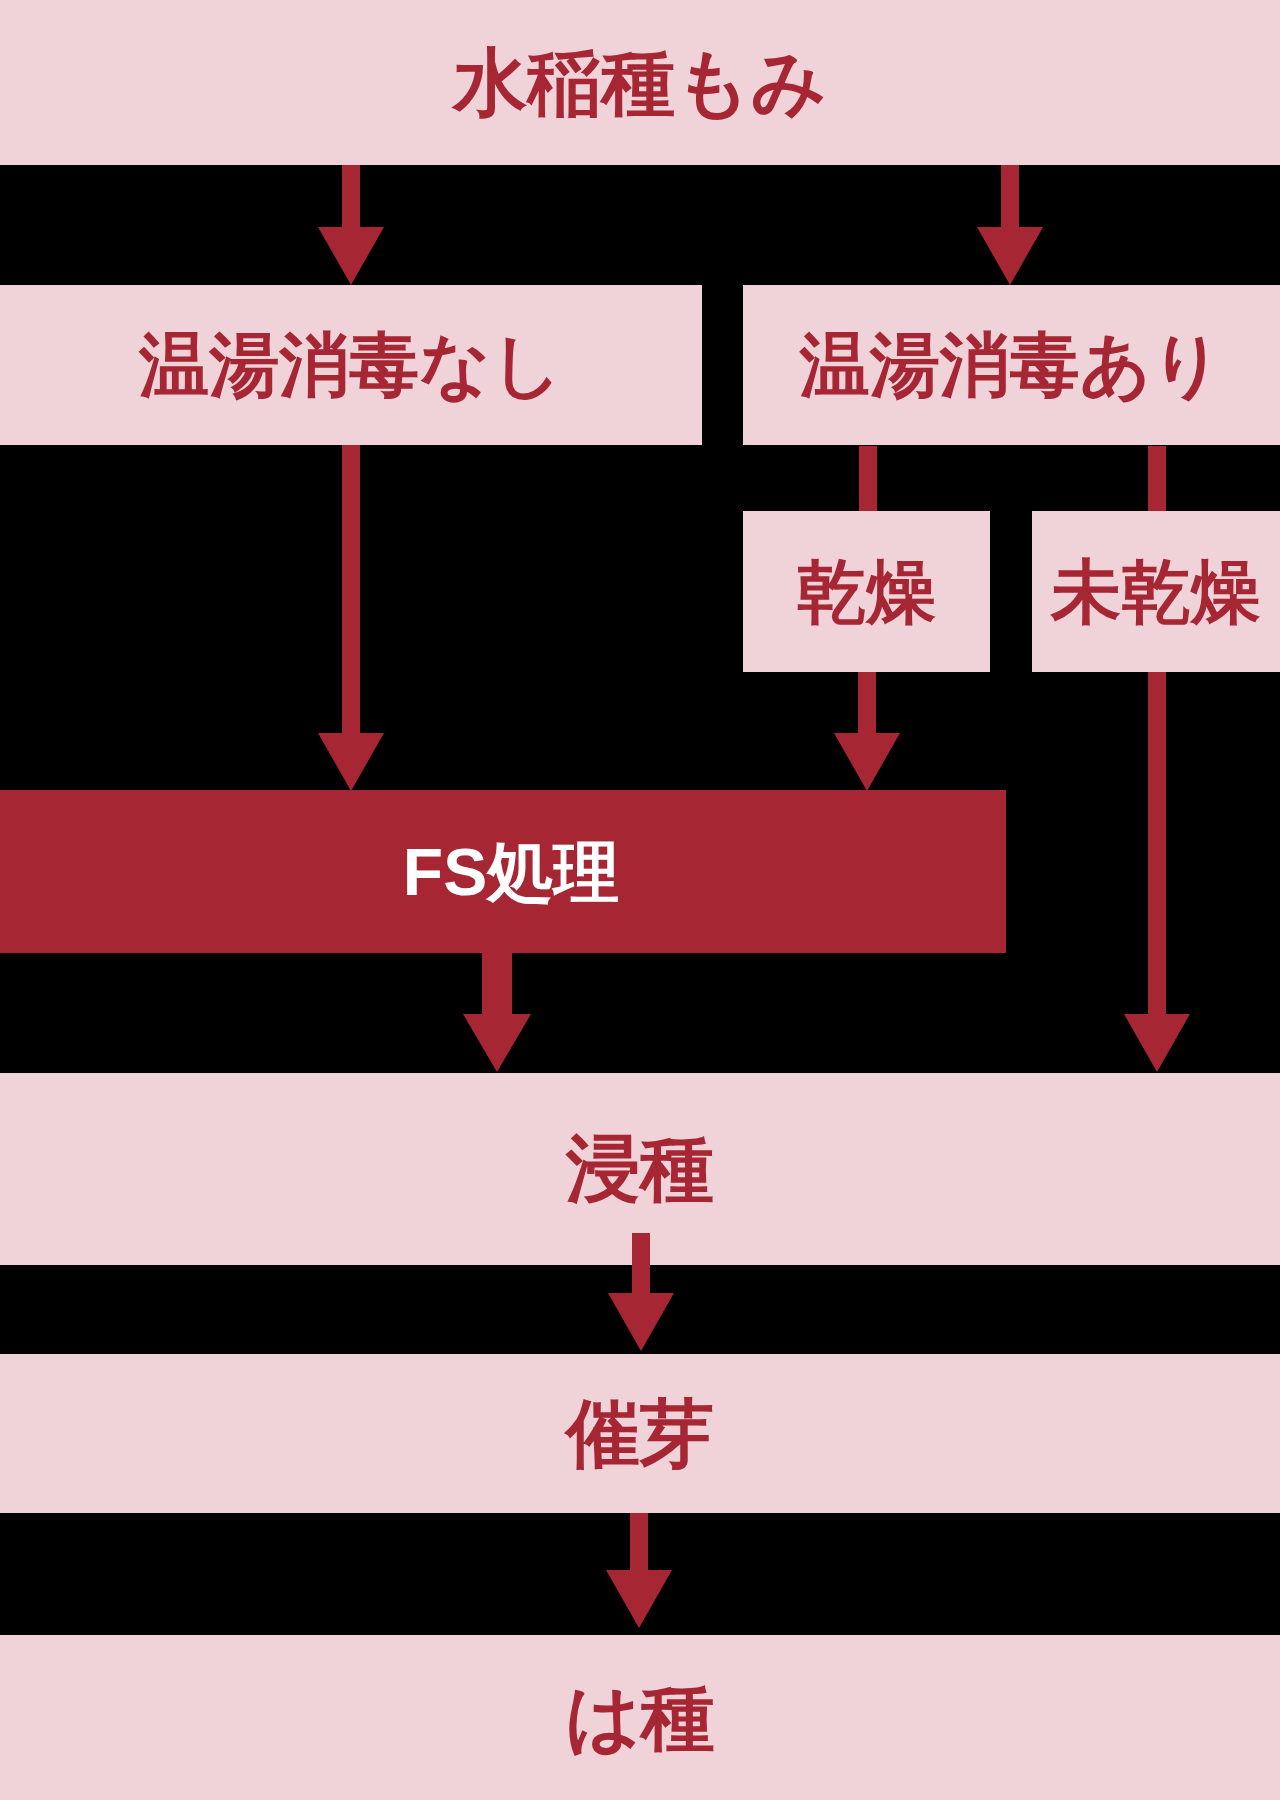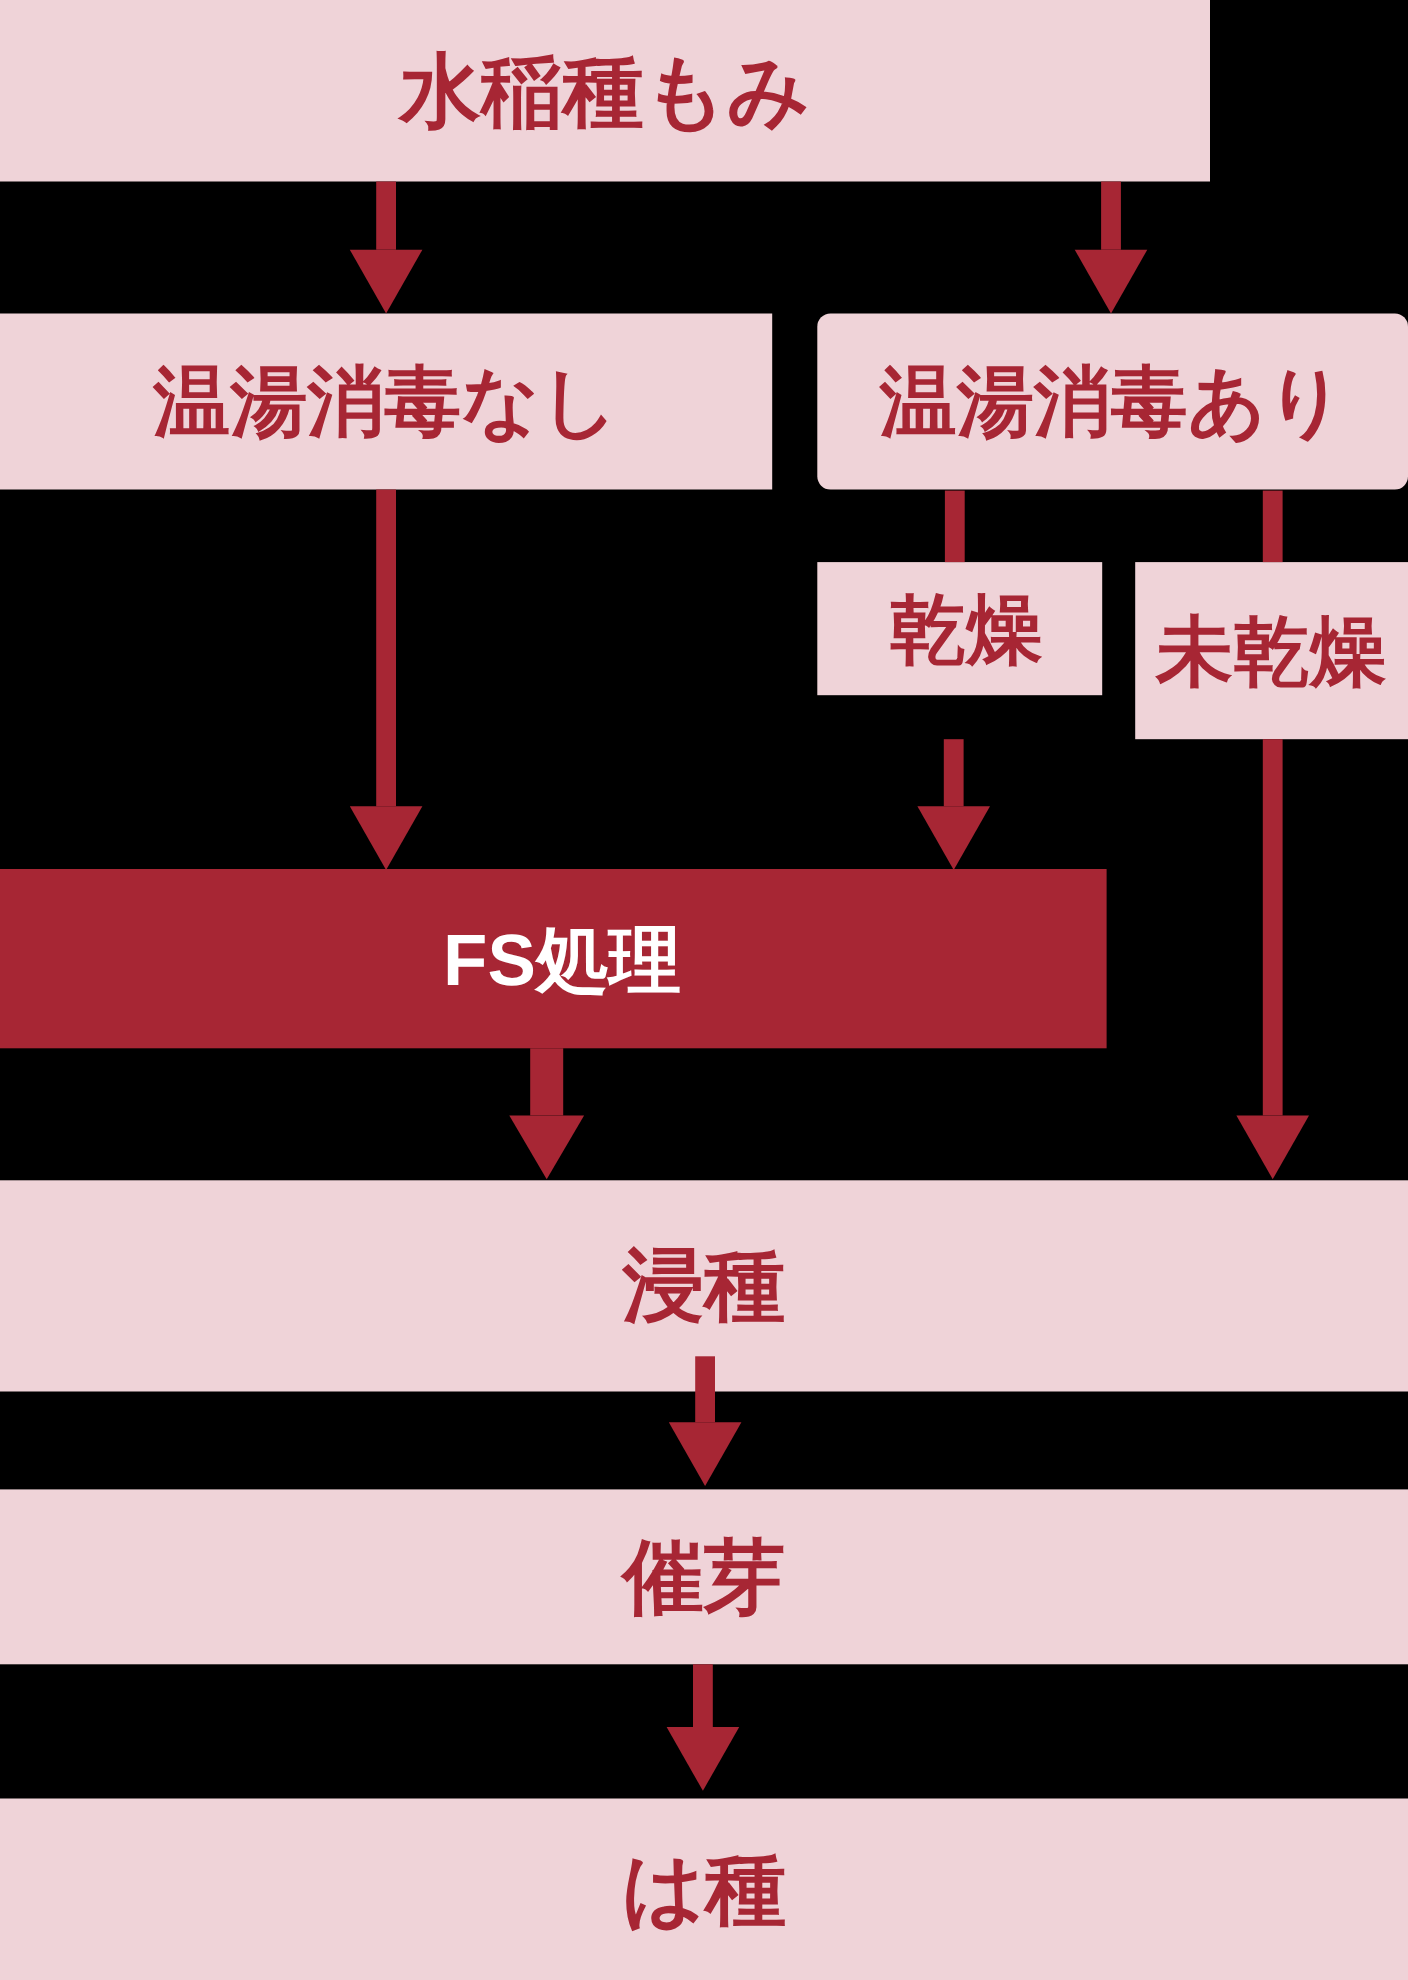--- a/index.html
+++ b/index.html
@@ -39,24 +39,24 @@
     width:0;height:0;
     border-left:33px solid transparent;
     border-right:33px solid transparent;
     border-top:58px solid var(--red,#a72634);
   }
   .head.wide{
     border-left-width:34px;
     border-right-width:34px;
   }
   
-  .n-seed   {left:0;    top:0;    width:1100px;height:165px;}
+  .n-seed   {left:0;    top:0;    width:1280px;height:165px;}
   .n-nashi  {left:0;    top:285px;width:702px; height:160px;}
-  .n-ari    {left:743px;top:285px;width:537px; height:160px;border-radius:12px;}
-  .n-dried  {left:743px;top:511px;width:247px; height:121px;padding-left:12px;}
+  .n-ari    {left:743px;top:285px;width:537px; height:160px;}
+  .n-dried  {left:743px;top:511px;width:247px; height:161px;}
   .n-undried{left:1032px;top:511px;width:248px;height:161px;}
   .n-fs     {left:0;    top:790px;width:990px; height:163px;}
   .n-soak   {left:0;    top:1073px;width:1280px;height:192px;}
   .n-germ   {left:0;    top:1354px;width:1280px;height:159px;text-align:right;}
   .n-sow    {left:0;    top:1635px;width:1280px;height:165px;text-align:right;}
   
   .s-a{left:342px; top:165px; width:18px;height:62px;}
   .h-a{left:318px; top:227px;}
   .s-b{left:1001px;top:165px; width:18px;height:62px;}
   .h-b{left:977px; top:227px;}

